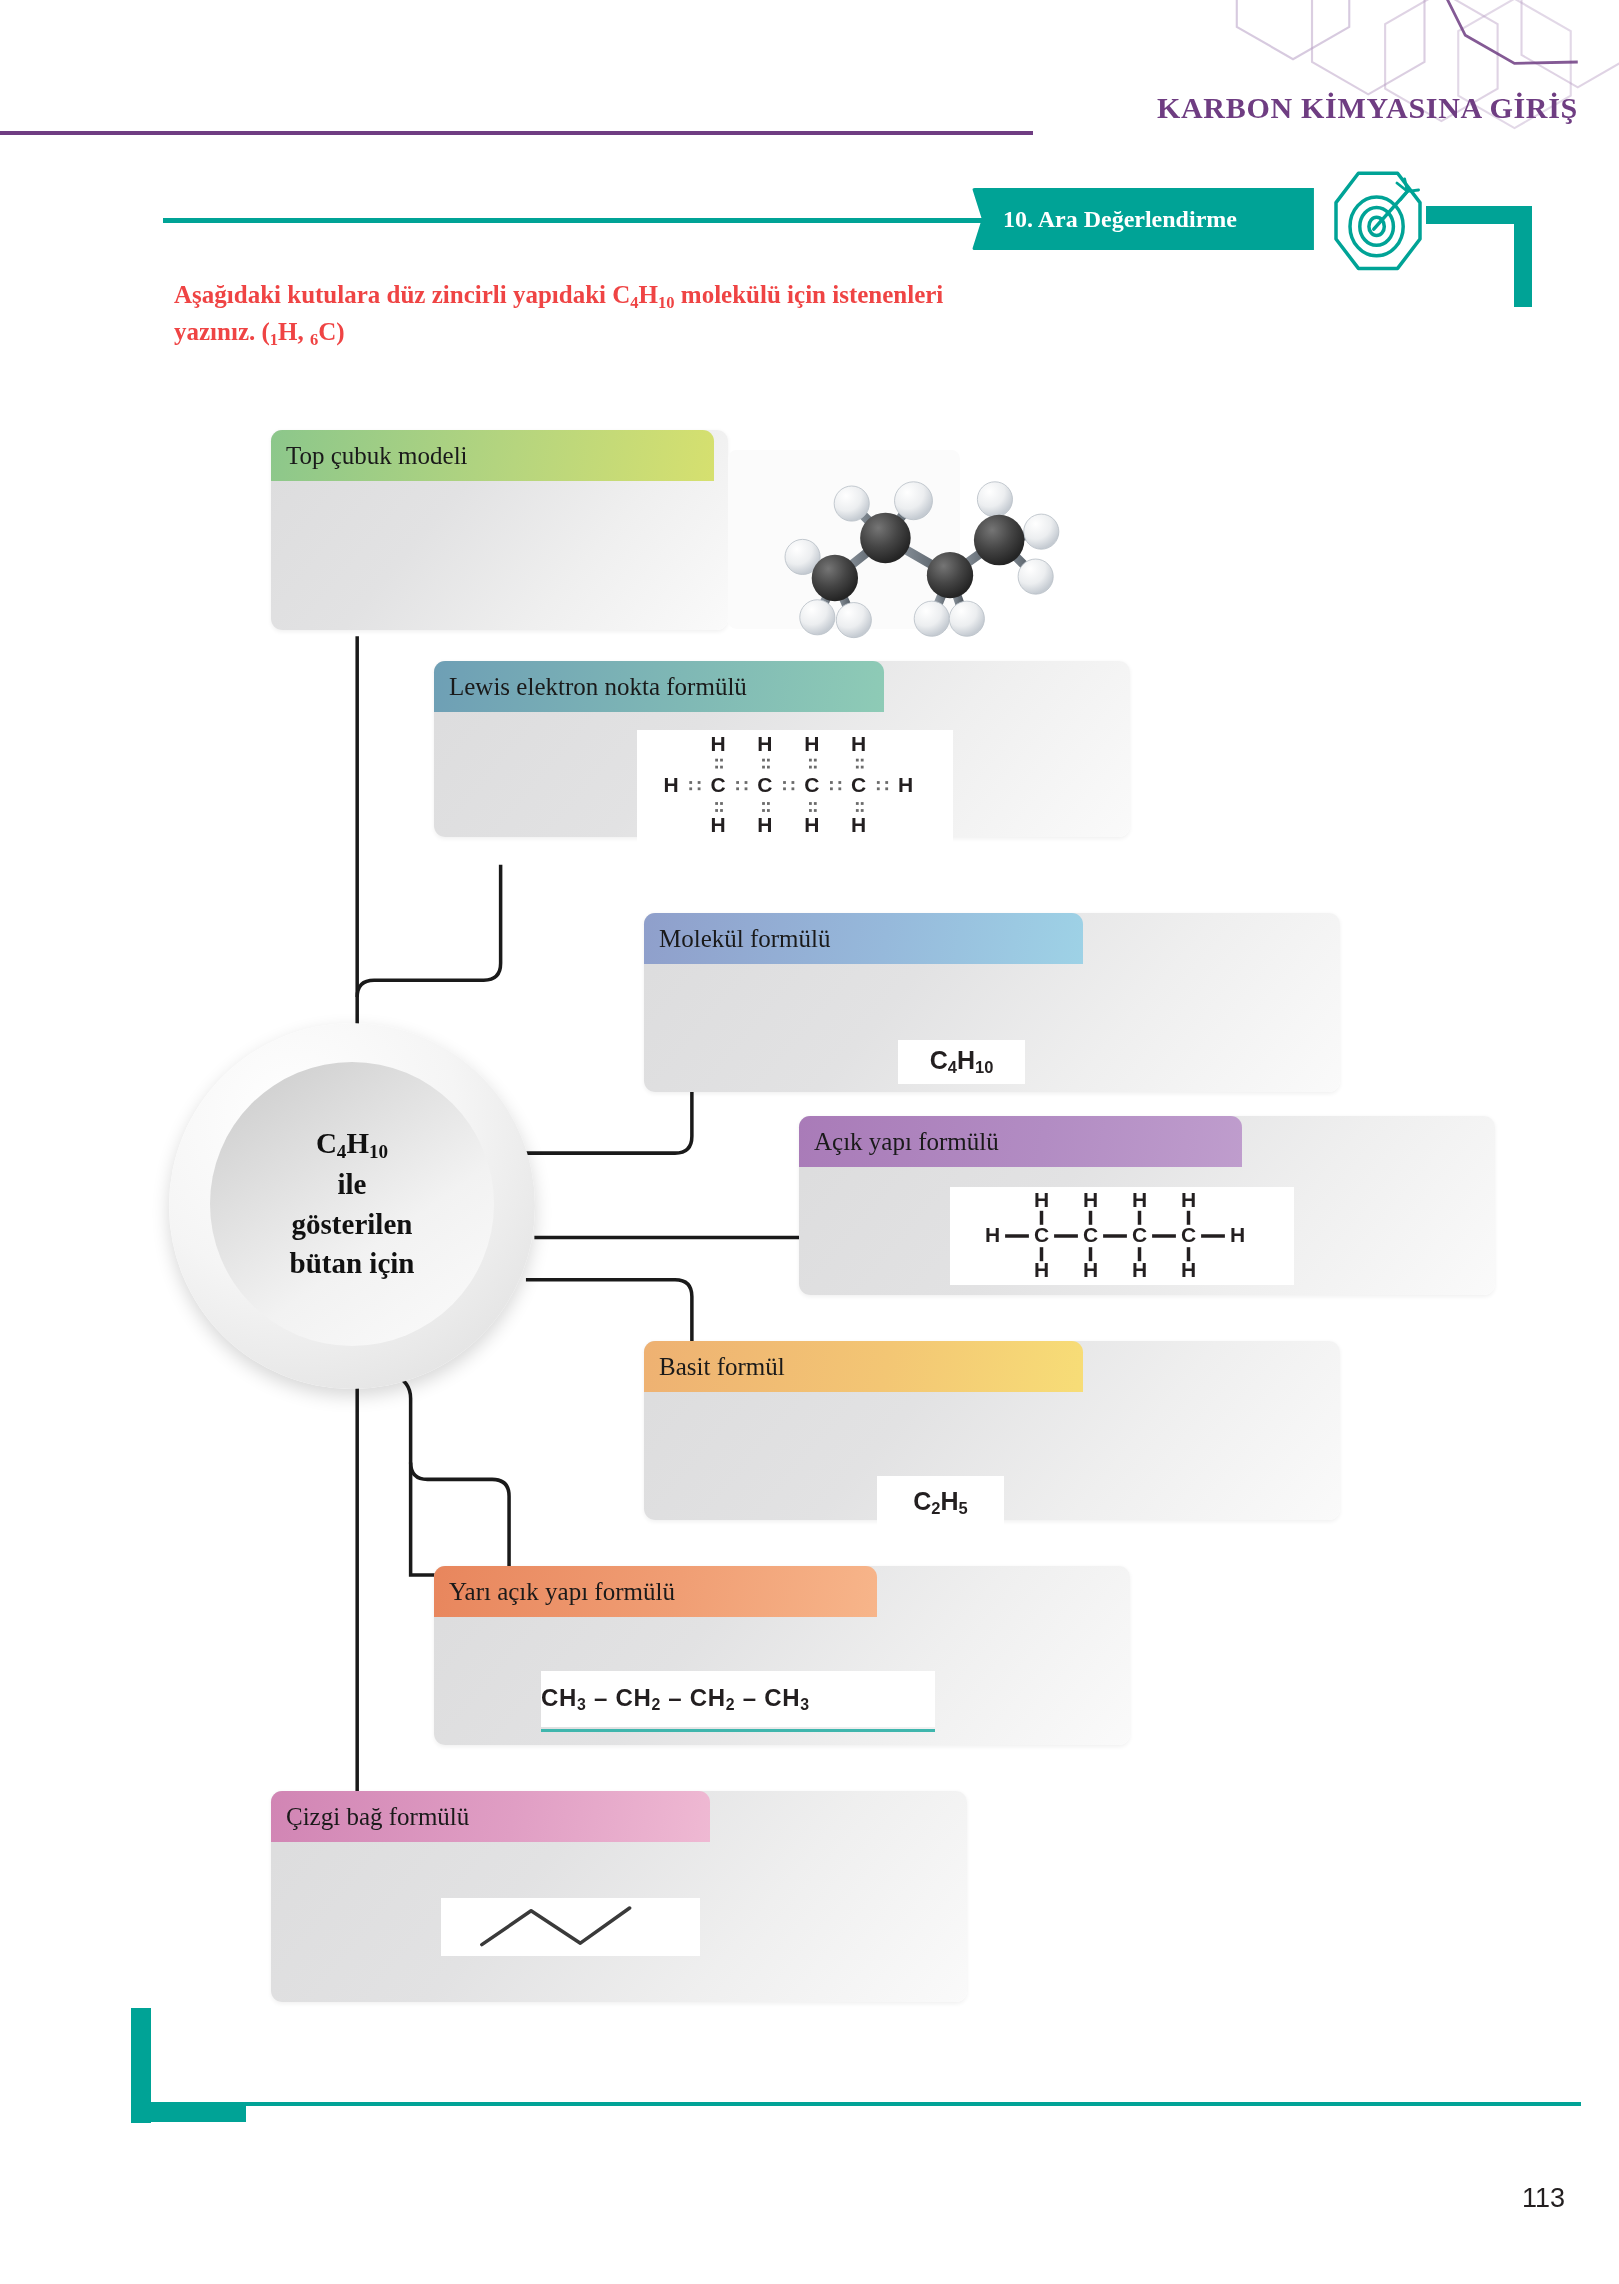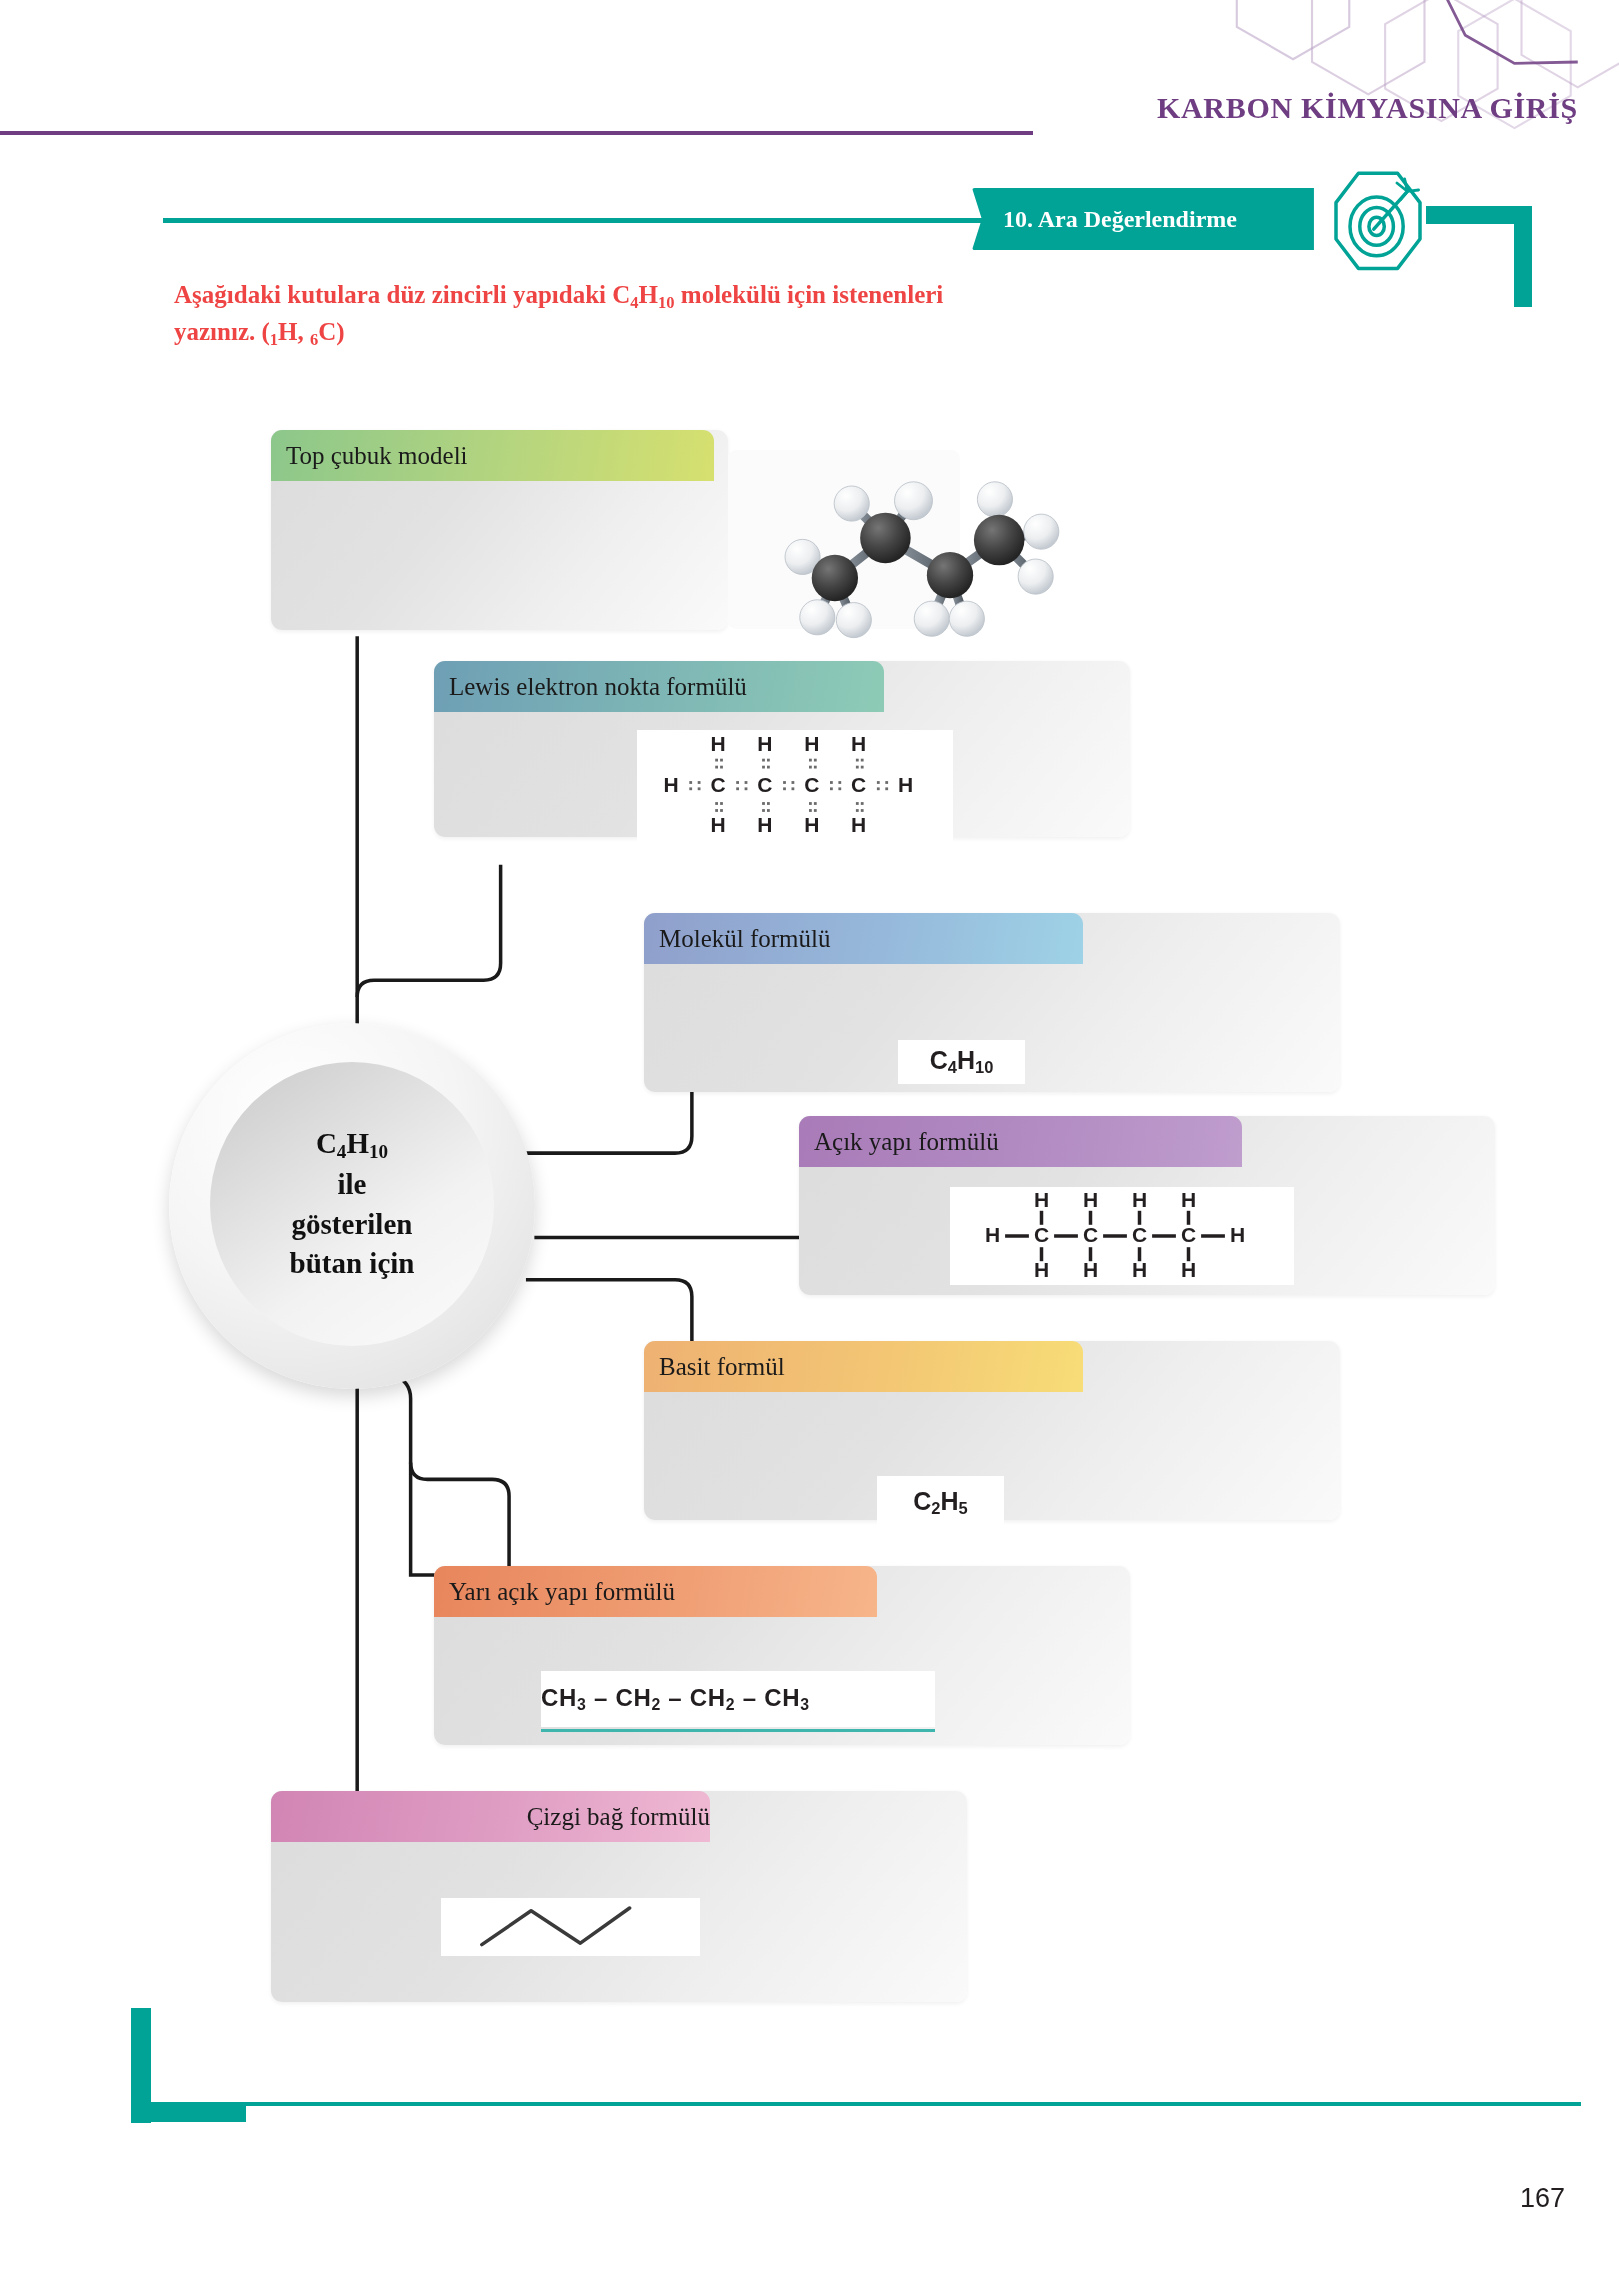--- a/index.html
+++ b/index.html
@@ -422,32 +422,32 @@
       <span>Yarı açık yapı formülü</span>
     </div>
     <div class="content-patch" style="left:107px; top:105px; width:394px; height:56px; justify-content:flex-start; box-sizing:border-box;">
       <span class="formula" style="font-size:24px; letter-spacing:0.7px;"><span>CH</span><sub>3</sub> – <span>CH</span><sub>2</sub> – <span>CH</span><sub>2</sub> – <span>CH</span><sub>3</sub></span>
     </div>
     <div style="position:absolute; left:107px; top:163px; width:394px; height:2.8px; background:#3fb6ad;"></div>
   </div>
 
   <div class="box" style="left:271px; top:1791px; width:696px; height:211px;">
     <div class="box-body"></div>
-    <div class="box-head" style="width:439px; background:linear-gradient(100deg,#d185b4 0%,#e09ec4 55%,#efb9d3 100%);justify-content:flex-end;">
+    <div class="box-head" style="width:439px; background:linear-gradient(100deg,#d185b4 0%,#e09ec4 55%,#efb9d3 100%);">
       <span>Çizgi bağ formülü</span>
     </div>
     <div class="content-patch" style="left:170px; top:107px; width:259px; height:58px;">
       <svg viewBox="0 0 368 82" style="width:259px; height:58px;">
         <polyline points="58,66 128,18 198,64 268,14" fill="none" stroke="#3a3a3a" stroke-width="5" stroke-linecap="round" stroke-linejoin="round"></polyline>
       </svg>
     </div>
   </div>
 
   <div class="bl-bracket">
     <div class="v"></div>
       <div class="h"></div>
   </div>
   <div class="bl-line"></div>
 
-  <div class="page-num">167</div>
+  <div class="page-num">113</div>
 
 </div>
 
 
 </body></html>

